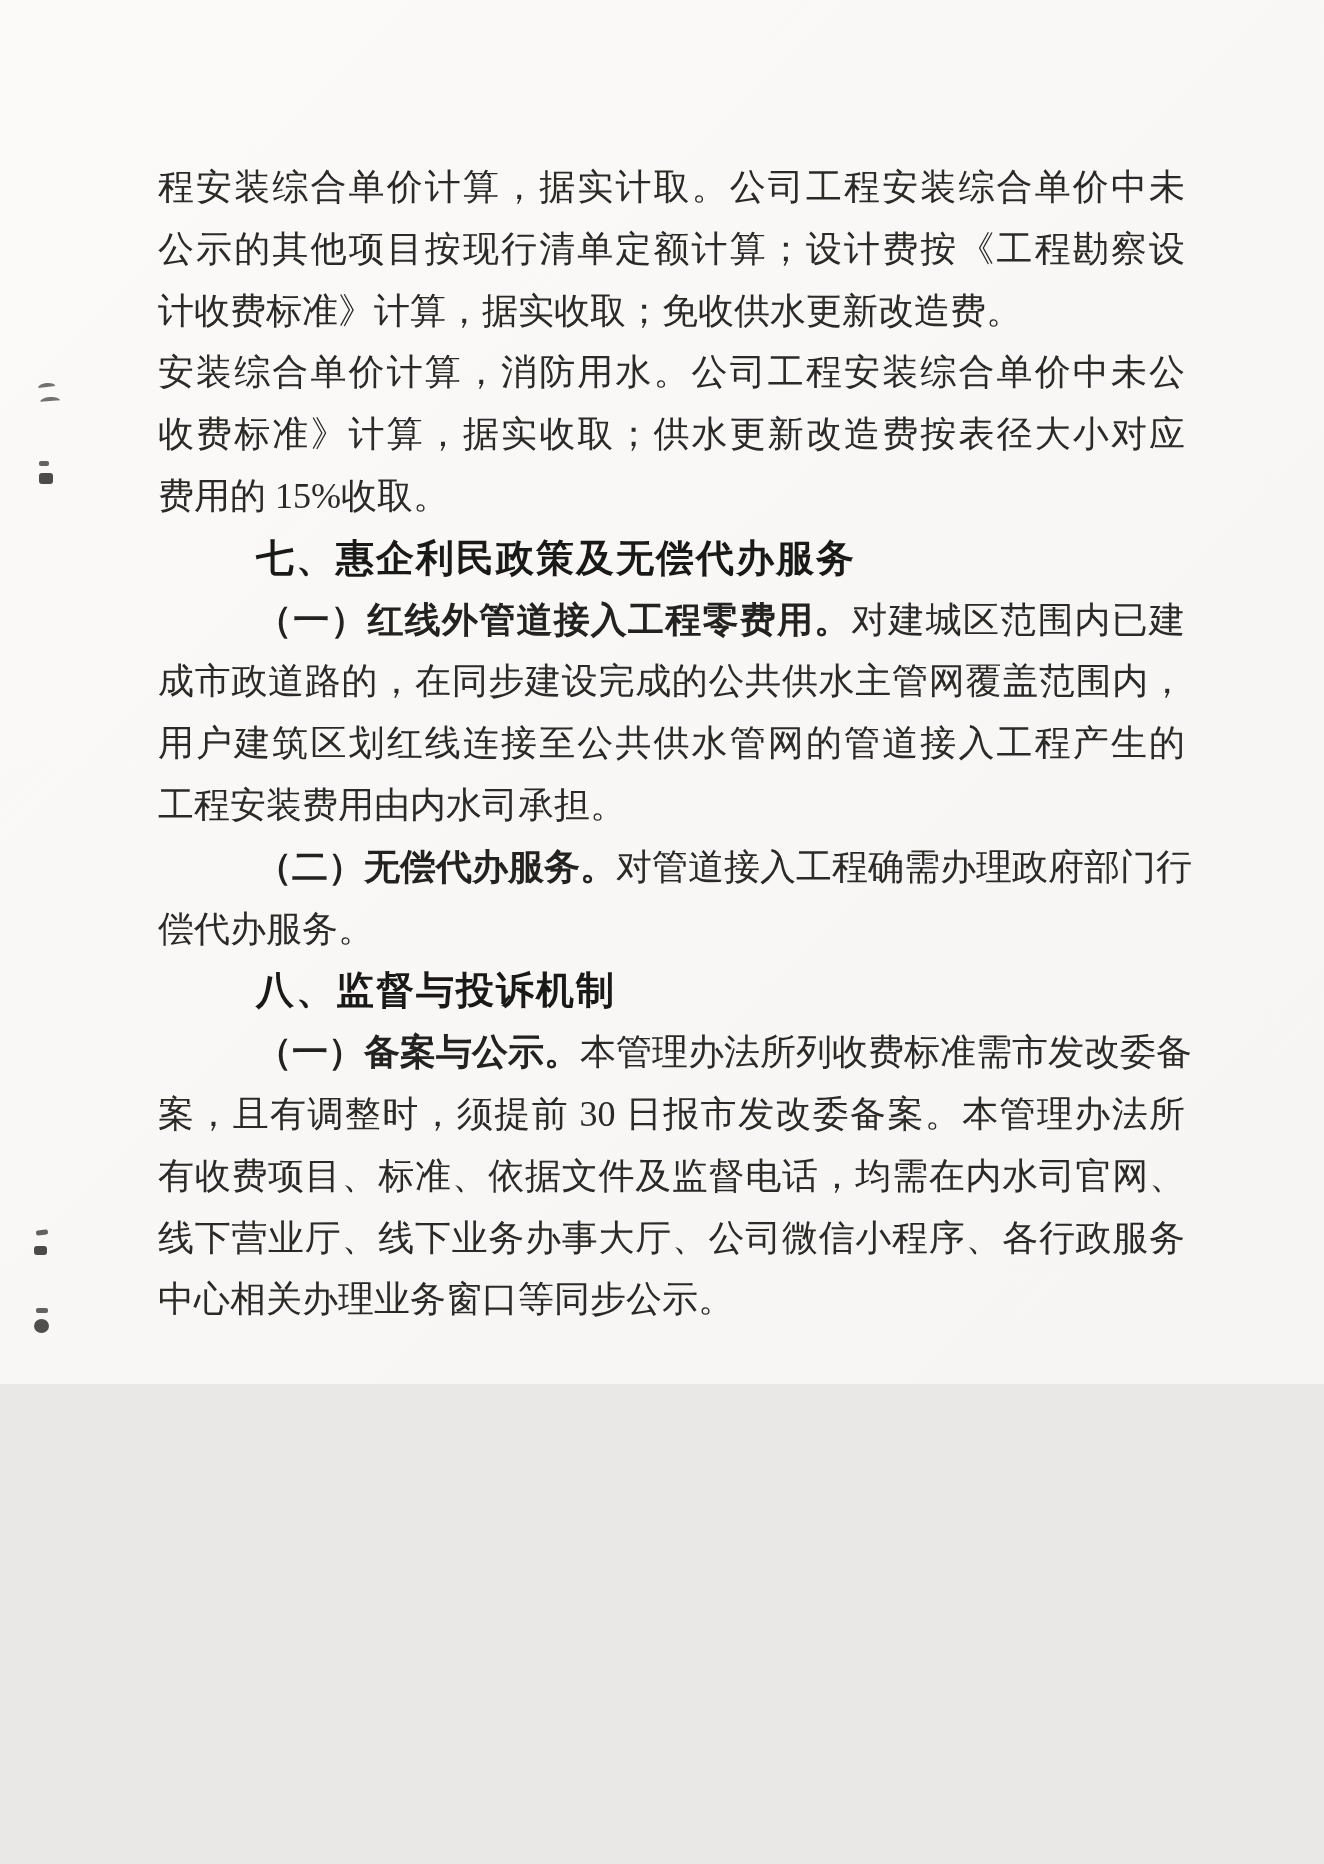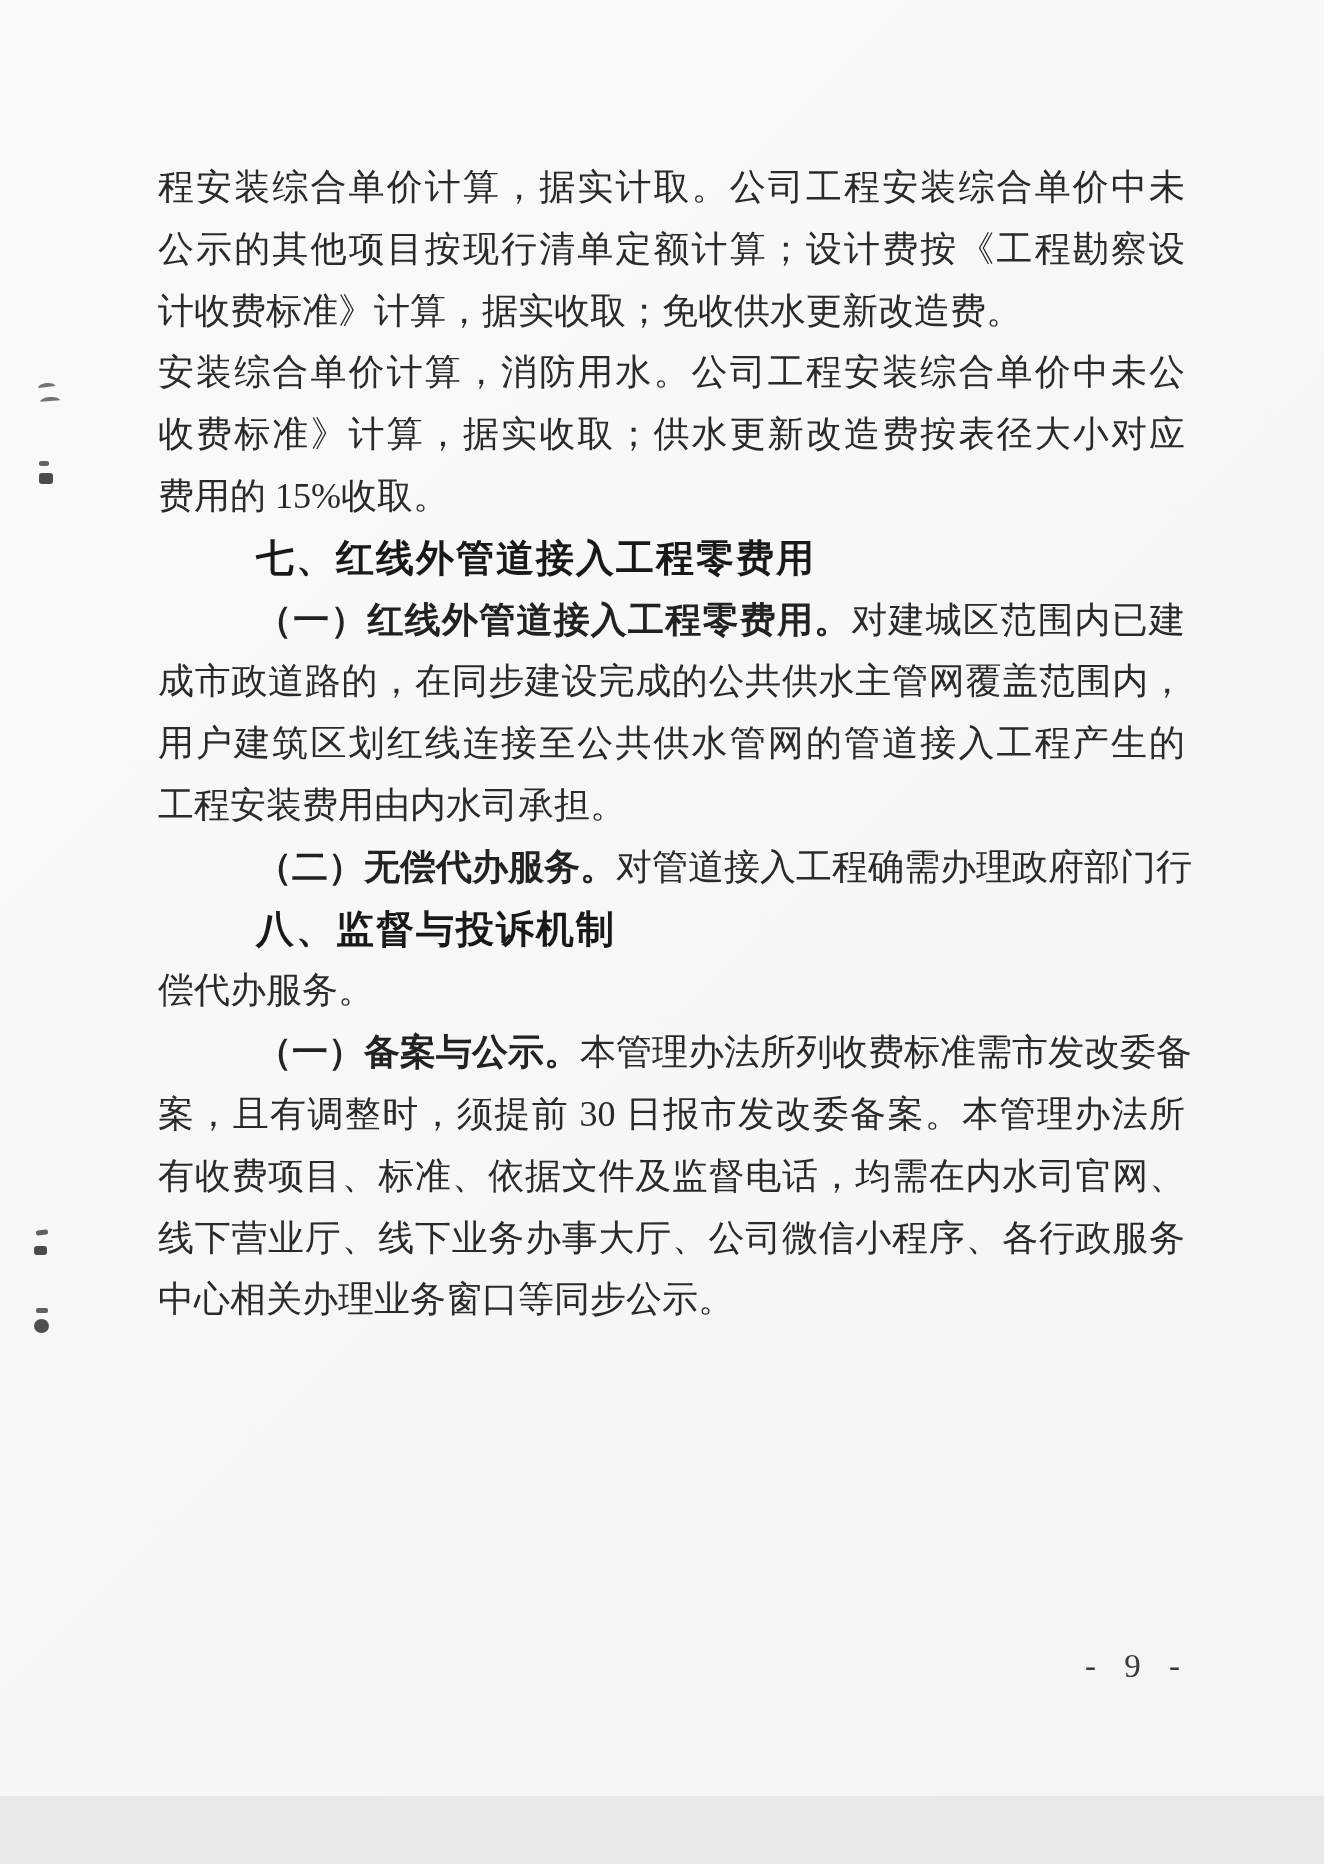--- a/index.html
+++ b/index.html
@@ -4,21 +4,21 @@
 <style>
   * { margin: 0; padding: 0; box-sizing: border-box; }
   html, body { width: 1324px; height: 1864px; }
   body {
     background: #e9e8e6;
     font-family: "Liberation Serif", serif;
   }
   .paper {
     position: absolute;
     left: 0; top: 0;
-    width: 1324px; height: 1796px;
+    width: 1324px; height: 1384px;
     background: linear-gradient(135deg, #fbfaf8 0%, #f8f7f5 55%, #f6f5f3 100%);
     overflow: hidden;
   }
   .doc {
     position: absolute;
     left: 158px;
     top: 157px;
     width: 1027px;
     font-size: 36px;
     line-height: 61.8px;
@@ -71,28 +71,28 @@
 
 <div class="paper">
 
   <div class="doc">
       <div class="line full"><span>程安装综合单价计算，据实计取。公司工程安装综合单价中未</span></div>
       <div class="line full"><span>公示的其他项目按现行清单定额计算；设计费按《工程勘察设</span></div>
       <div class="line"><span>计收费标准》计算，据实收取；免收供水更新改造费。</span></div>
       <div class="line full"><span>安装综合单价计算，消防用水。公司工程安装综合单价中未公</span></div>
       <div class="line full"><span>收费标准》计算，据实收取；供水更新改造费按表径大小对应</span></div>
       <div class="line"><span>费用的 15%收取。</span></div>
-      <div class="line indent heading"><span>七、红线外管道接入工程零费用</span></div>
+      <div class="line indent heading"><span>七、惠企利民政策及无偿代办服务</span></div>
       <div class="line full indent"><span class="em">（一）红线外管道接入工程零费用。</span><span>对建城区范围内已建</span></div>
       <div class="line full"><span>成市政道路的，在同步建设完成的公共供水主管网覆盖范围内，</span></div>
       <div class="line full"><span>用户建筑区划红线连接至公共供水管网的管道接入工程产生的</span></div>
       <div class="line"><span>工程安装费用由内水司承担。</span></div>
       <div class="line full indent"><span class="em">（二）无偿代办服务。</span><span>对管道接入工程确需办理政府部门行</span></div>
+      <div class="line"><span>偿代办服务。</span></div>
       <div class="line indent heading"><span>八、监督与投诉机制</span></div>
-      <div class="line"><span>偿代办服务。</span></div>
       <div class="line full indent"><span class="em">（一）备案与公示。</span><span>本管理办法所列收费标准需市发改委备</span></div>
       <div class="line full"><span>案，且有调整时，须提前 30 日报市发改委备案。本管理办法所</span></div>
       <div class="line full"><span>有收费项目、标准、依据文件及监督电话，均需在内水司官网、</span></div>
       <div class="line full"><span>线下营业厅、线下业务办事大厅、公司微信小程序、各行政服务</span></div>
       <div class="line"><span>中心相关办理业务窗口等同步公示。</span></div>
     </div>
 
   <div class="smudge arc" style="left:38px; top:383px; width:17px; transform:rotate(-6deg);"></div>
   <div class="smudge arc" style="left:40px; top:397px; width:20px; transform:rotate(-4deg);"></div>
   <div class="smudge dash" style="left:39px; top:461px; width:10px;"></div>

